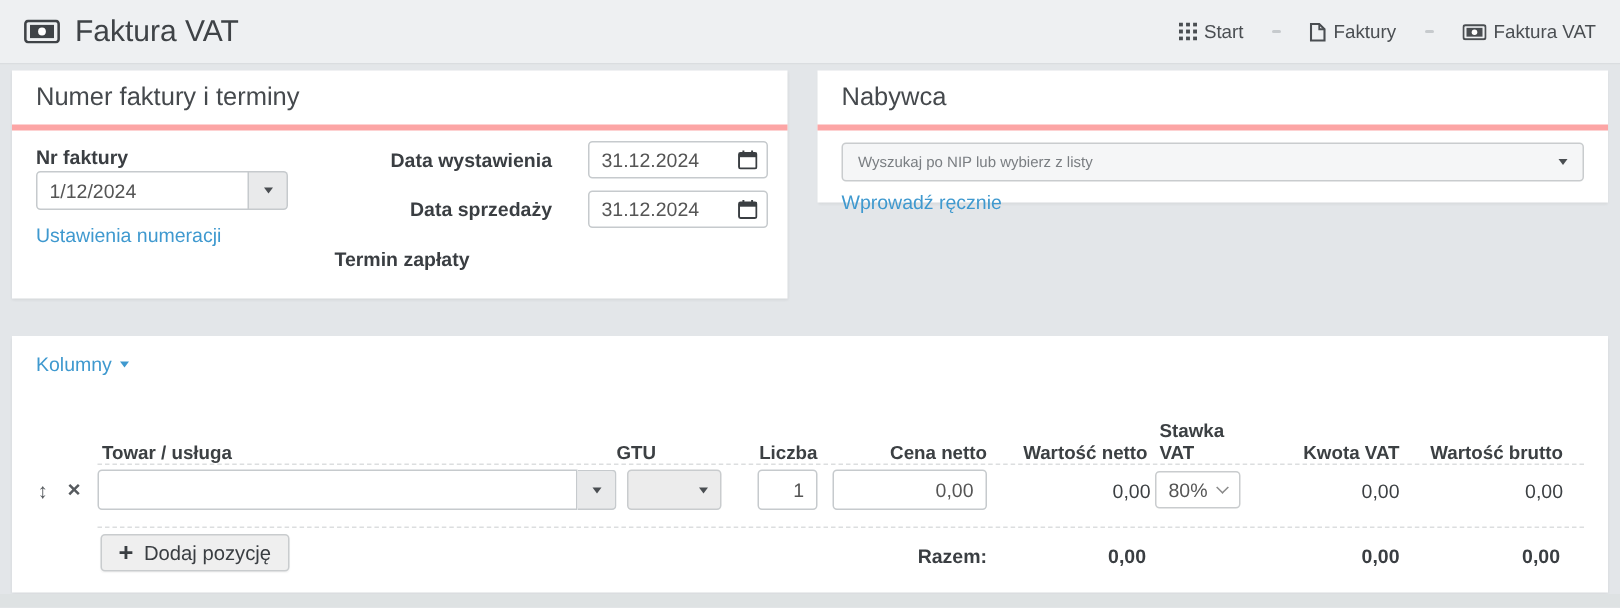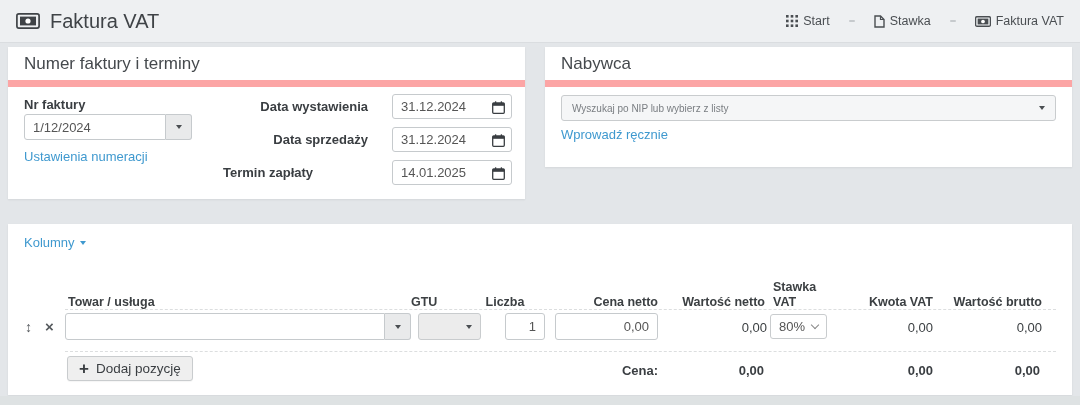--- a/index.html
+++ b/index.html
@@ -25,21 +25,21 @@
   .crumbs { display:flex; align-items:center; gap:19px; font-size:12.5px; color:#4a4e52; }
   .crumb { display:flex; align-items:center; gap:5px; cursor:pointer; }
   .crumb-sep { width:6px; height:2px; background:#c6cacd; border-radius:1px; }
 
   
   .panel {
     position:absolute; background:#fff;
     box-shadow:0 1px 2px rgba(0,0,0,0.07);
   }
   .panel-head {
-    height:40px; border-bottom:7px solid #fca5a5;
+    height:40px; border-bottom:4px solid #fca5a5;
     display:flex; align-items:center; padding:0 16px; gap:18px;
   }
   .panel-title { font-size:17px; color:#45494d; }
 
   .lbl { font-size:13px; font-weight:bold; color:#3a3e42; }
   .link { font-size:13px; color:#3f99cf; cursor:pointer; }
 
   .tb-input {
     border:1px solid #c6cacd; border-radius:3px; background:#fff;
     font-family:inherit; font-size:13px; color:#555; padding:0 8px;
@@ -116,21 +116,21 @@
         </g>
       </svg>
       <span>Start</span>
     </span>
     <span class="crumb-sep"></span>
     <span class="crumb">
       <svg width="11" height="13" viewBox="0 0 11 13">
         <path d="M1 1 h5.5 L10 4.5 V12 H1 Z" fill="none" stroke="#4a4e52" stroke-width="1.4"></path>
         <path d="M6.5 1 V4.5 H10" fill="none" stroke="#4a4e52" stroke-width="1.2"></path>
       </svg>
-      <span>Stawka</span>
+      <span>Faktury</span>
     </span>
     <span class="crumb-sep"></span>
     <span class="crumb">
       <svg width="16" height="11" viewBox="0 0 24 16">
         <rect x="0.9" y="0.9" width="22.2" height="14.2" rx="2" fill="none" stroke="#4a4e52" stroke-width="2"></rect>
         <rect x="4" y="3.6" width="16" height="8.8" fill="#4a4e52"></rect>
         <circle cx="12" cy="8" r="2.8" fill="#ffffff"></circle>
       </svg>
       <span>Faktura VAT</span>
     </span>
@@ -173,55 +173,44 @@
       <svg width="13" height="13" viewBox="0 0 13 13">
         <rect x="0.7" y="2" width="11.6" height="10.3" rx="1" fill="none" stroke="#3a3e42" stroke-width="1.3"></rect>
         <rect x="0.7" y="2" width="11.6" height="2.8" fill="#3a3e42"></rect>
         <line x1="3.6" y1="0.3" x2="3.6" y2="2.6" stroke="#3a3e42" stroke-width="1.3"></line>
         <line x1="9.4" y1="0.3" x2="9.4" y2="2.6" stroke="#3a3e42" stroke-width="1.3"></line>
       </svg>
     </span>
   </div>
 
   <div class="lbl abs" style="left:160px; top:118px; width:200px; text-align:center;">Termin zapłaty</div>
-  <div class="date-wrap" style="left:384px; top:113px;">
-    <input class="tb-input" value="14.01.2025" style="">
-    <span class="cal">
-      <svg width="13" height="13" viewBox="0 0 13 13">
-        <rect x="0.7" y="2" width="11.6" height="10.3" rx="1" fill="none" stroke="#3a3e42" stroke-width="1.3"></rect>
-        <rect x="0.7" y="2" width="11.6" height="2.8" fill="#3a3e42"></rect>
-        <line x1="3.6" y1="0.3" x2="3.6" y2="2.6" stroke="#3a3e42" stroke-width="1.3"></line>
-        <line x1="9.4" y1="0.3" x2="9.4" y2="2.6" stroke="#3a3e42" stroke-width="1.3"></line>
-      </svg>
-    </span>
-  </div>
-</div>
-
-<div class="panel" style="left:545px; top:47px; width:527px; height:120px;">
+</div>
+
+<div class="panel" style="left:545px; top:47px; width:527px; height:88px;">
   <div class="panel-head">
     <span class="panel-title">Nabywca</span>
   </div>
   <div class="fake-select abs" style="left:16px; top:48px; width:495px; height:26px; padding:0 10px;">
     <span style="flex:1; font-size:10px; color:#7a7e82;">Wyszukaj po NIP lub wybierz z listy</span>
     <span class="tri"></span>
   </div>
   <div class="link abs" style="left:16px; top:80px;">Wprowadź ręcznie</div>
 </div>
 
 <div class="panel" style="left:8px; top:224px; width:1064px; height:171px;">
   <div class="abs" style="left:16px; top:11px; display:flex; align-items:center; gap:22px;">
     <span class="link" style="display:flex; align-items:center; gap:5px;">
       <span>Kolumny</span>
       <span class="tri" style="border-top-color:#3f99cf;"></span>
     </span>
   </div>
 
   <div class="col-head" style="left:60px; top:71px;">Towar / usługa</div>
   <div class="col-head" style="left:403px; top:71px;">GTU</div>
-  <div class="col-head" style="left:457px; top:71px; width:80px; text-align:center;">Liczba</div>
+  <div class="col-head" style="left:457px; top:71px; width:80px; text-align:right;">Liczba</div>
   <div class="col-head" style="left:550px; top:71px; width:100px; text-align:right;">Cena netto</div>
   <div class="col-head" style="left:657px; top:71px; width:100px; text-align:right;">Wartość netto</div>
   <div class="col-head" style="left:765px; top:56px; width:52px; line-height:15px;">Stawka VAT</div>
   <div class="col-head" style="left:825px; top:71px; width:100px; text-align:right;">Kwota VAT</div>
   <div class="col-head" style="left:934px; top:71px; width:100px; text-align:right;">Wartość brutto</div>
 
   <div class="row-line" style="left:57px; top:85px; width:991px;"></div>
 
   <div>
     <span class="tool-ico" style="left:17px; top:96px; font-weight:bold;">↕</span>
@@ -253,19 +242,19 @@
     <div class="cell-val" style="left:934px; top:96px; width:100px;">0,00</div>
   </div>
 
   <div class="row-line" style="left:57px; top:127px; width:991px;"></div>
 
   <div class="add-btn" style="left:59px; top:132px;">
     <span class="plus">+</span>
     <span>Dodaj pozycję</span>
   </div>
 
-  <div class="tot" style="left:550px; top:139px; width:100px;">Cena:</div>
+  <div class="tot" style="left:550px; top:139px; width:100px;">Razem:</div>
   <div class="tot" style="left:656px; top:139px; width:100px;">0,00</div>
   <div class="tot" style="left:825px; top:139px; width:100px;">0,00</div>
   <div class="tot" style="left:932px; top:139px; width:100px;">0,00</div>
 </div>
 
 <div class="bottom-strip"></div>
 
 </body></html>

